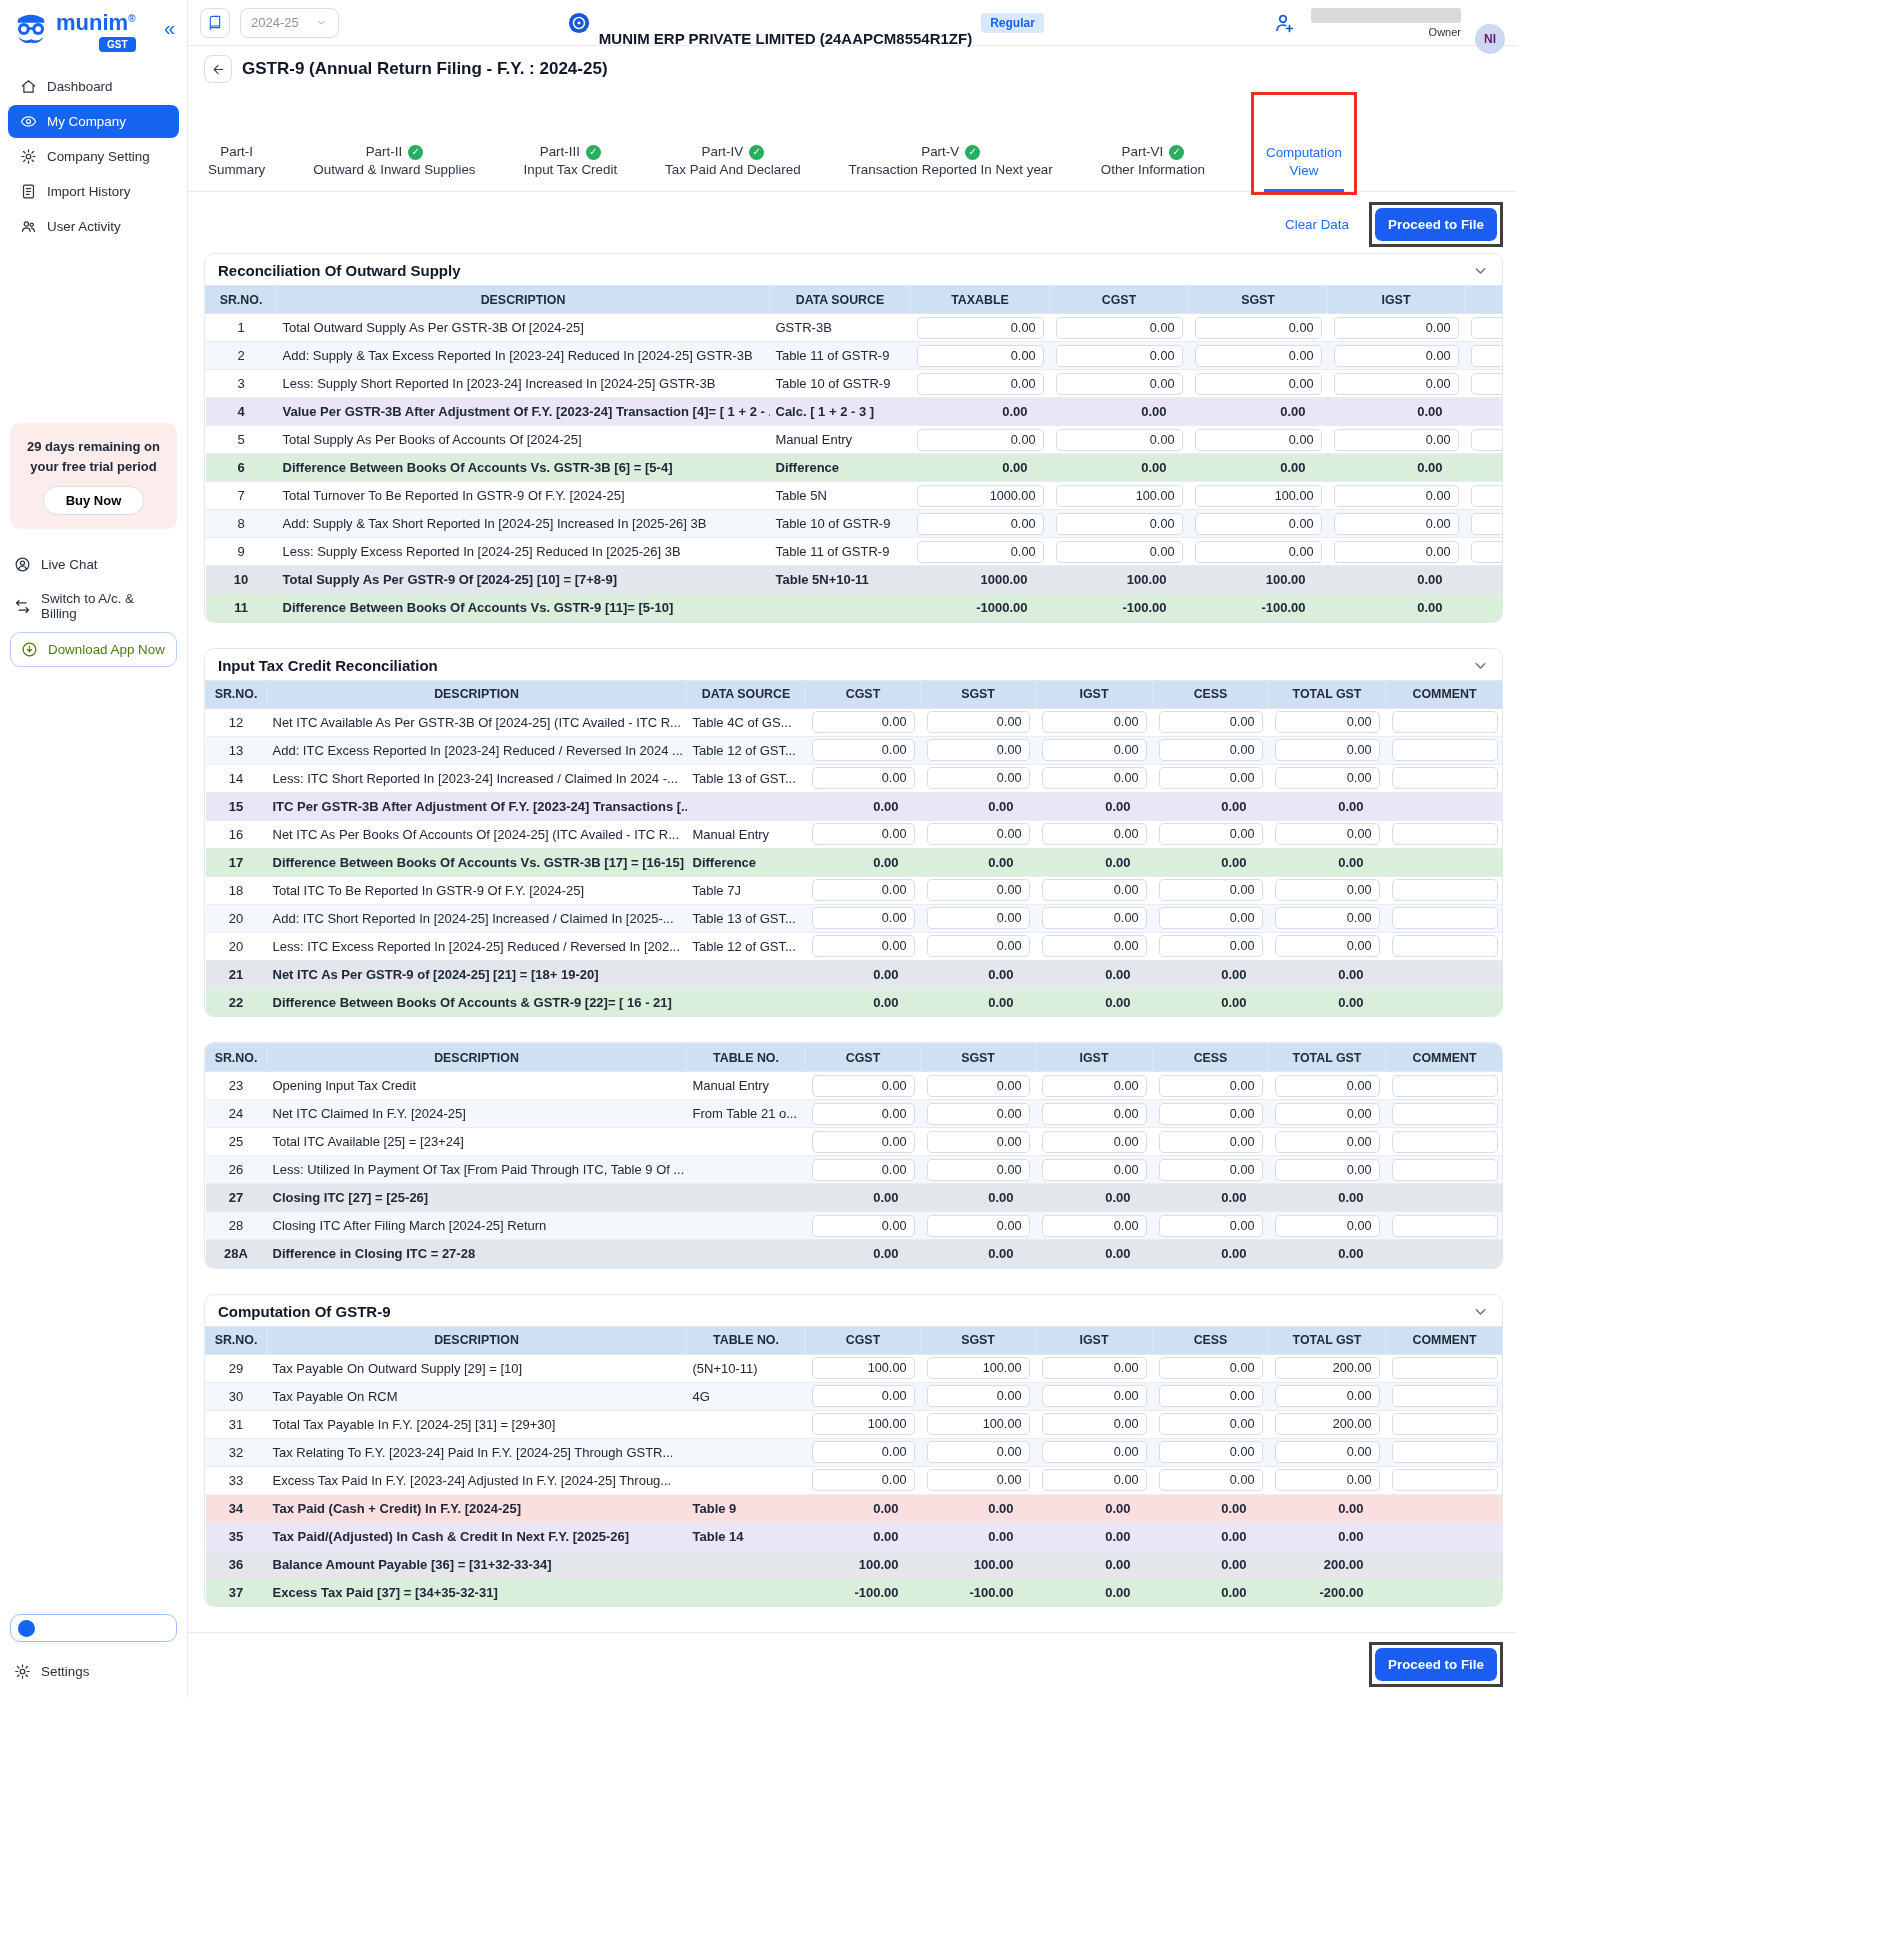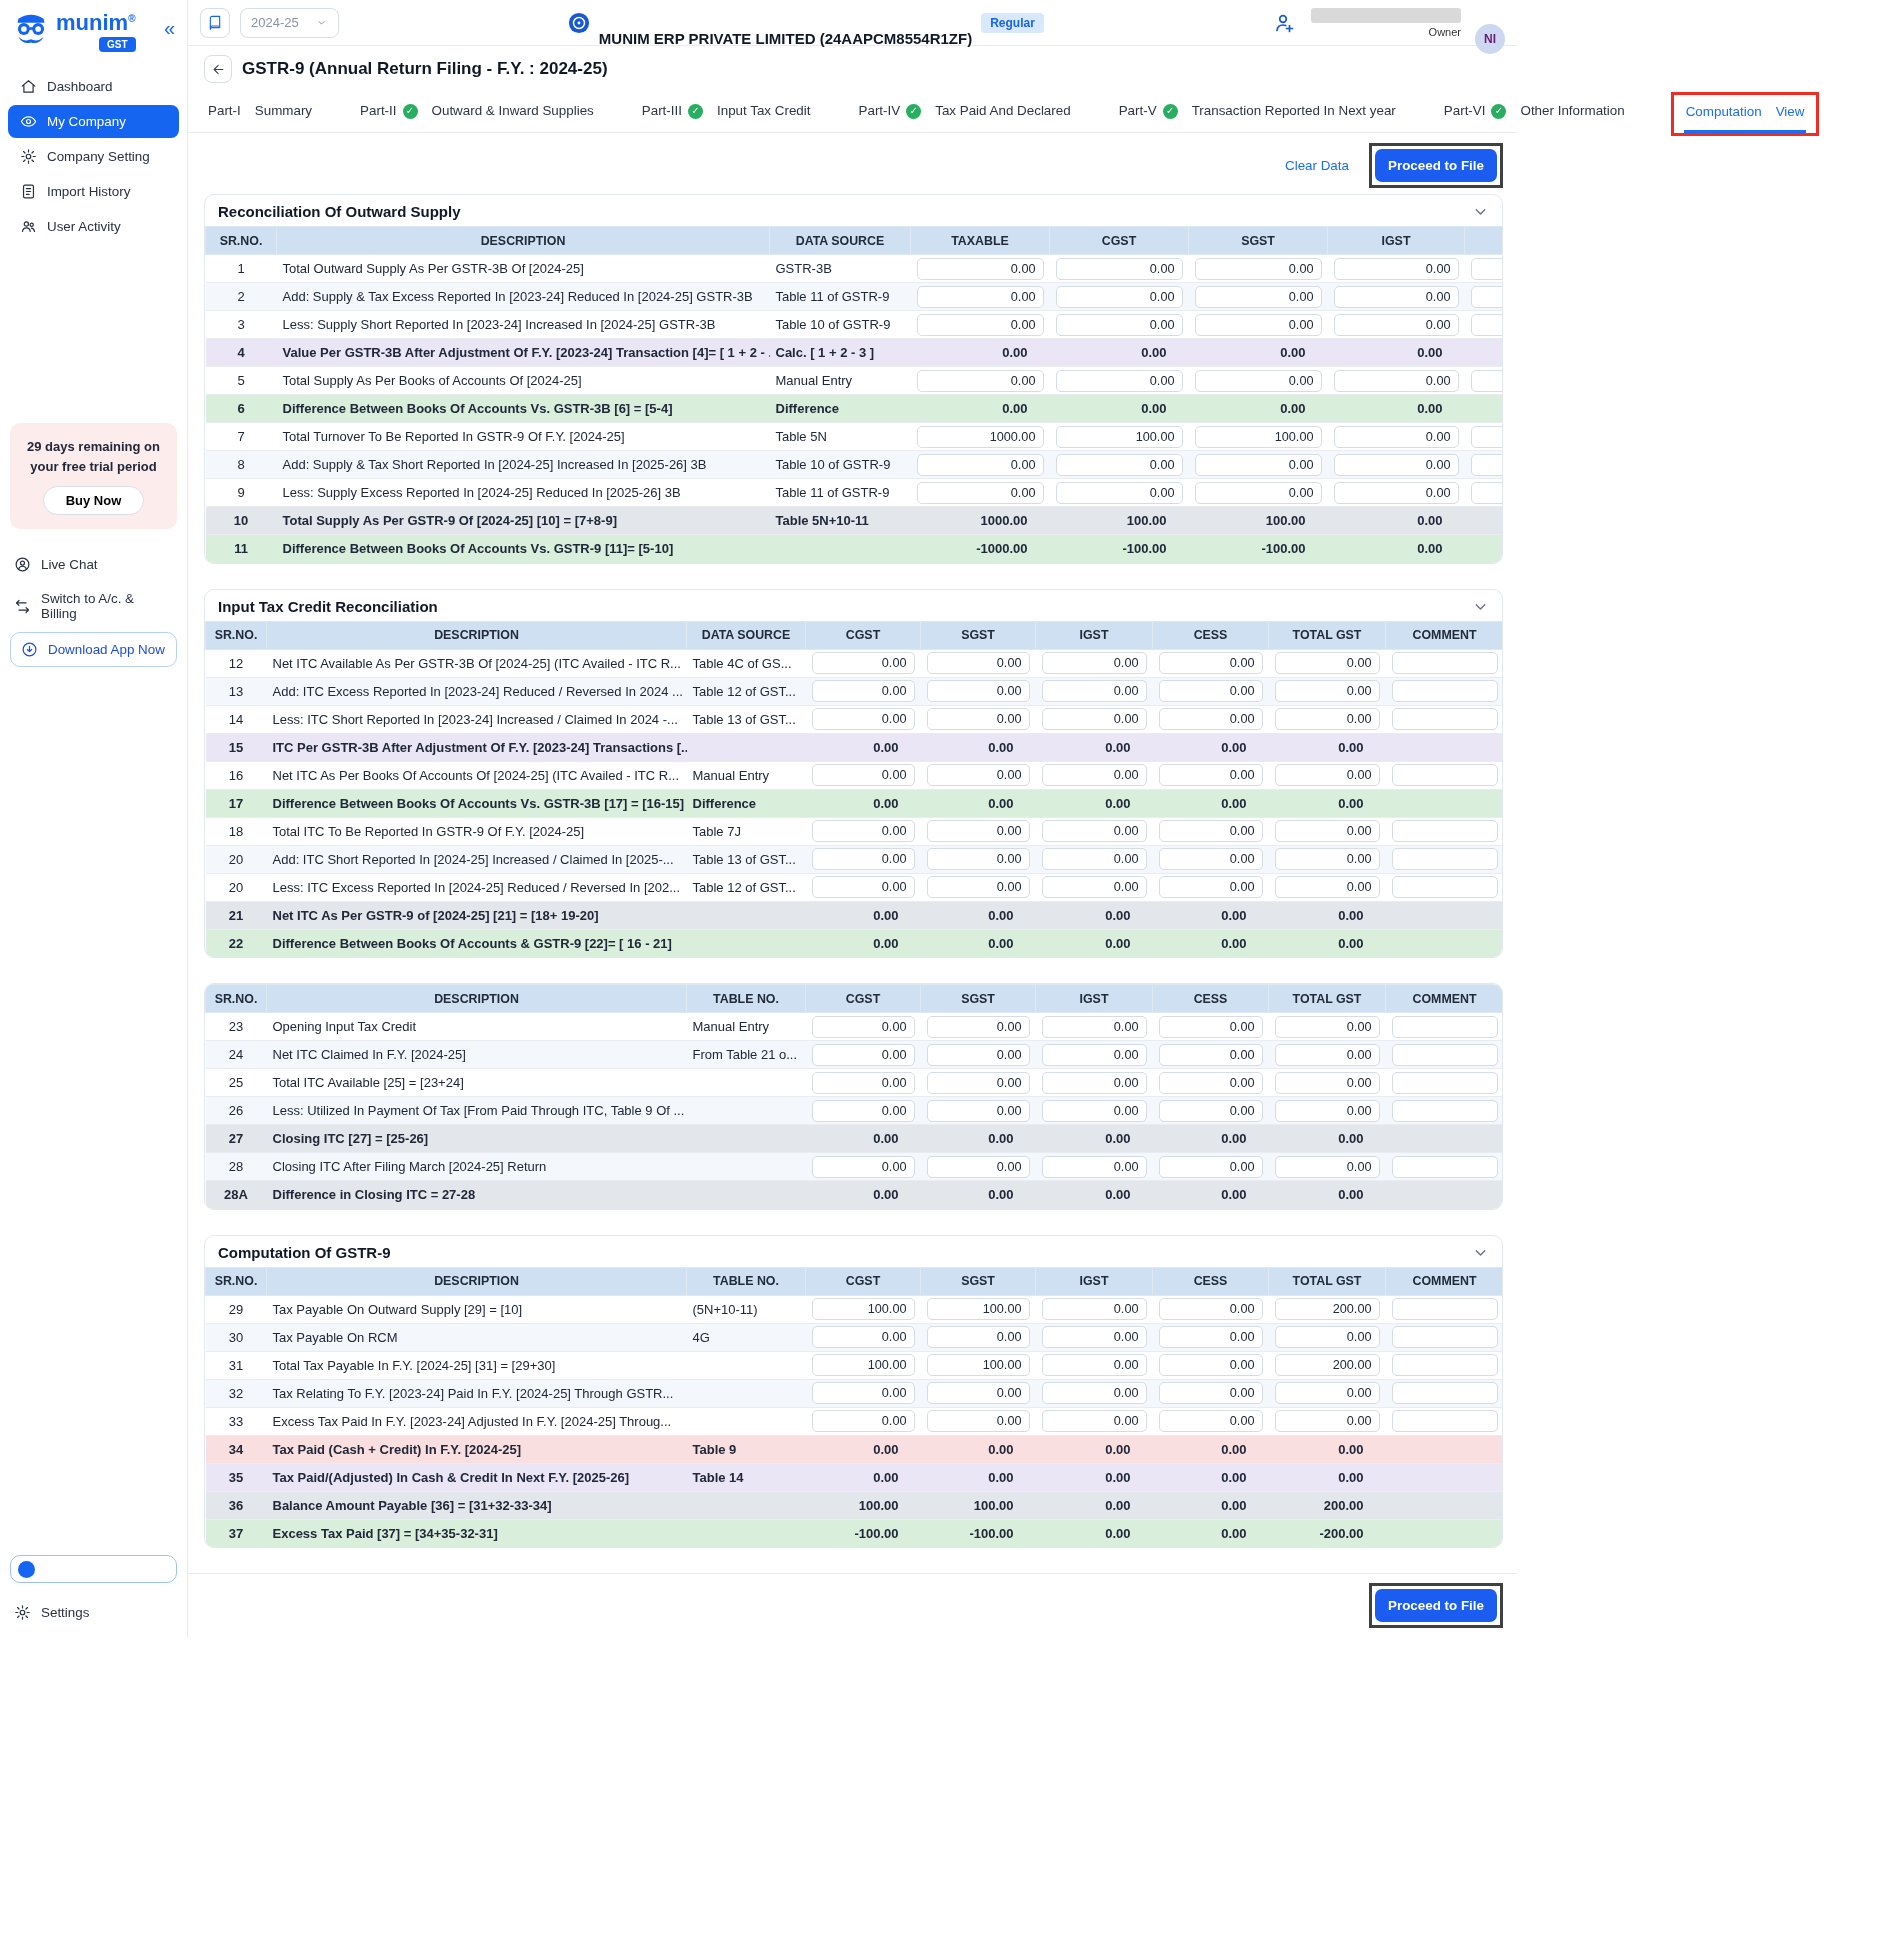--- a/index.html
+++ b/index.html
@@ -19,21 +19,21 @@
   .collapse{color:#1565f0;font-size:20px;line-height:1;margin-top:6px;cursor:pointer;}
   .nav{margin-top:8px;}
   .nav-item{display:flex;align-items:center;gap:10px;padding:8px 12px;margin:2px 8px;border-radius:8px;font-size:13.4px;color:#2a3140;cursor:pointer;}
   .nav-item.active{background:#1565f0;color:#fff;}
   .ic{display:inline-flex;width:17px;height:17px;flex:0 0 auto;}
   .ic svg{width:100%;height:100%;fill:none;stroke:currentColor;stroke-width:1.7;stroke-linecap:round;stroke-linejoin:round;}
   .trial-card{margin:178px 10px 14px;background:#fdecec;border-radius:10px;padding:14px 8px 14px;text-align:center;font-size:13px;font-weight:bold;line-height:1.5;}
   .buy-now{margin-top:10px;background:#fff;border:1px solid #d9dee6;border-radius:16px;padding:6px 22px;font-weight:bold;font-size:13px;font-family:inherit;cursor:pointer;}
   .side-links{margin-top:4px;}
   .side-link{display:flex;align-items:center;gap:10px;padding:9px 14px;font-size:13.4px;color:#2a3140;cursor:pointer;}
-  .side-link.boxed{margin:2px 10px;border:1px solid #b9d0f6;border-radius:10px;padding:8px 10px;color:#1d4ed8;}
+  .side-link.boxed{margin:2px 10px;border:1px solid #b9d0f6;border-radius:10px;padding:8px 10px;color:#4d7c0f;}
   .sidebar-bottom{margin-top:auto;padding-bottom:8px;}
   .partial-box{margin:0 10px 12px;border:1.5px solid #9fc0f5;border-radius:10px;height:28px;display:flex;align-items:center;padding:0 7px;}
   .partial-dot{width:17px;height:17px;border-radius:50%;background:#1565f0;}
   .settings-row{display:flex;align-items:center;gap:10px;padding:9px 14px;font-size:13.4px;color:#2a3140;cursor:pointer;}
 
   
   .main{flex:1;display:flex;flex-direction:column;min-width:0;}
   .topbar{height:46px;border-bottom:1px solid #e8ecf1;display:flex;align-items:center;padding:0 12px;gap:10px;}
   .icon-btn{width:30px;height:30px;border:1px solid #d7dde6;border-radius:8px;display:flex;align-items:center;justify-content:center;color:#1565f0;cursor:pointer;background:#fff;}
   .icon-btn .ic{width:16px;height:16px;}
@@ -49,21 +49,21 @@
   .blurbox{width:150px;height:15px;background:#d9d9d9;border-radius:3px;}
   .owner-label{font-size:11px;color:#333;}
   .avatar{width:30px;height:30px;border-radius:50%;background:#ccd7f0;color:#701a75;font-weight:bold;font-size:12px;display:flex;align-items:center;justify-content:center;cursor:pointer;margin-top:32px;}
 
   
   .title-row{display:flex;align-items:center;gap:10px;padding:9px 16px 5px;}
   .back-btn{width:28px;height:28px;border:1px solid #d7dde6;border-radius:8px;display:flex;align-items:center;justify-content:center;color:#374151;background:#fff;cursor:pointer;}
   .back-btn .ic{width:15px;height:15px;}
   .page-title{font-size:17px;font-weight:bold;color:#111827;}
   .tabs-bar{display:flex;align-items:flex-end;gap:44px;padding:4px 18px 0;border-bottom:1px solid #e8ecf1;}
-  .tab{display:flex;flex-direction:row;align-items:center;gap:14px;padding:6px 2px 12px;font-size:13.4px;color:#2e3645;line-height:1.35;cursor:pointer;white-space:nowrap;}
+  .tab{display:flex;flex-direction:column;align-items:center;gap:0;padding:6px 2px 12px;font-size:13.4px;color:#2e3645;line-height:1.35;cursor:pointer;white-space:nowrap;margin-top:41px;}
   .tab-l1{display:flex;align-items:center;gap:6px;}
   .check{width:15px;height:15px;border-radius:50%;background:#27ae60;color:#fff;font-size:10px;display:inline-flex;align-items:center;justify-content:center;font-weight:bold;}
   .tab.active{color:#1a6ef5;border-bottom:3px solid #1a6ef5;padding-bottom:9px;}
   .anno-tab{border:3px solid #ee2d24;padding:2px 10px 0;margin-bottom:-4px;}
   .red-box{border:3px solid #404040;padding:3px;display:inline-block;}
 
   
   .action-row{display:flex;justify-content:flex-end;align-items:center;gap:20px;padding:10px 14px 6px;}
   .link{color:#1a6ef5;font-size:13.4px;cursor:pointer;}
   .btn-primary{background:#1a5df0;color:#fff;border:none;border-radius:7px;padding:9px 13px;font-size:13.4px;font-weight:bold;font-family:inherit;cursor:pointer;}

